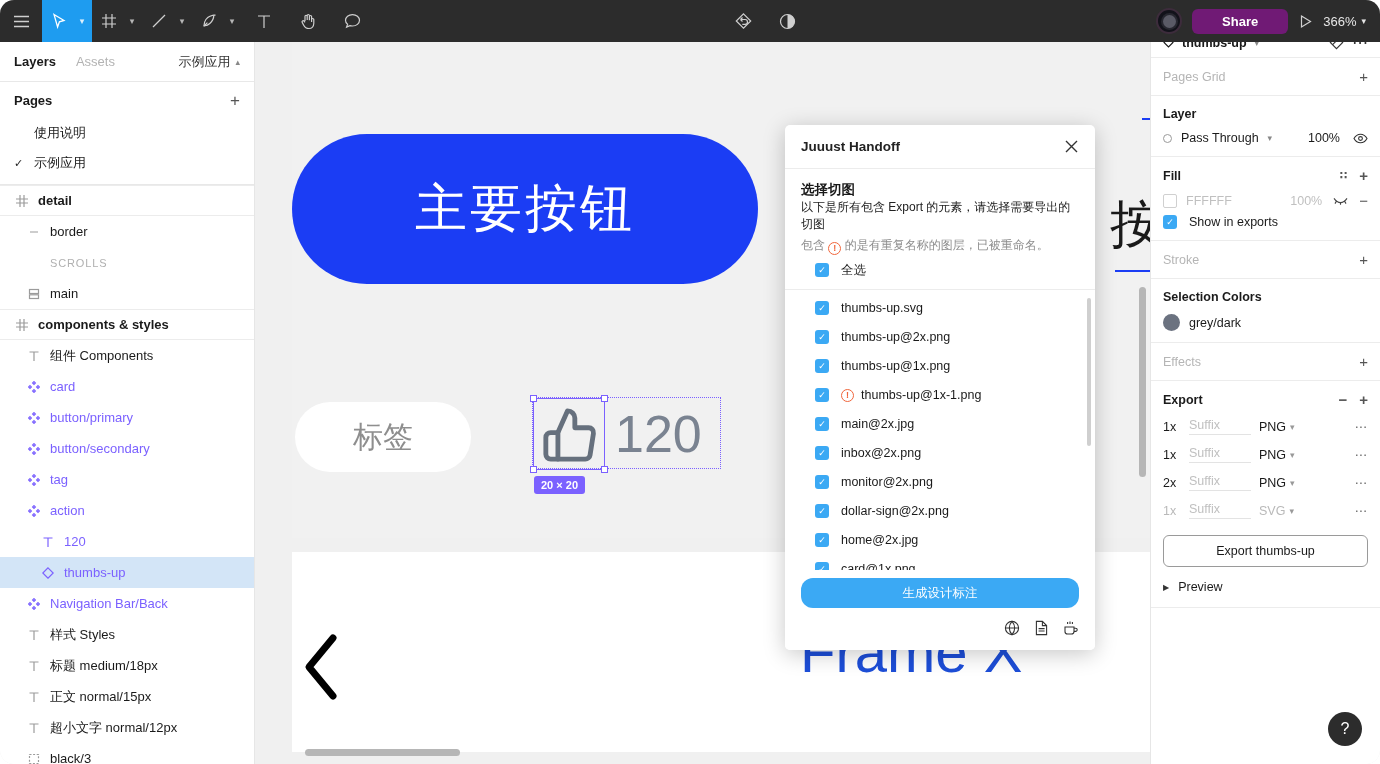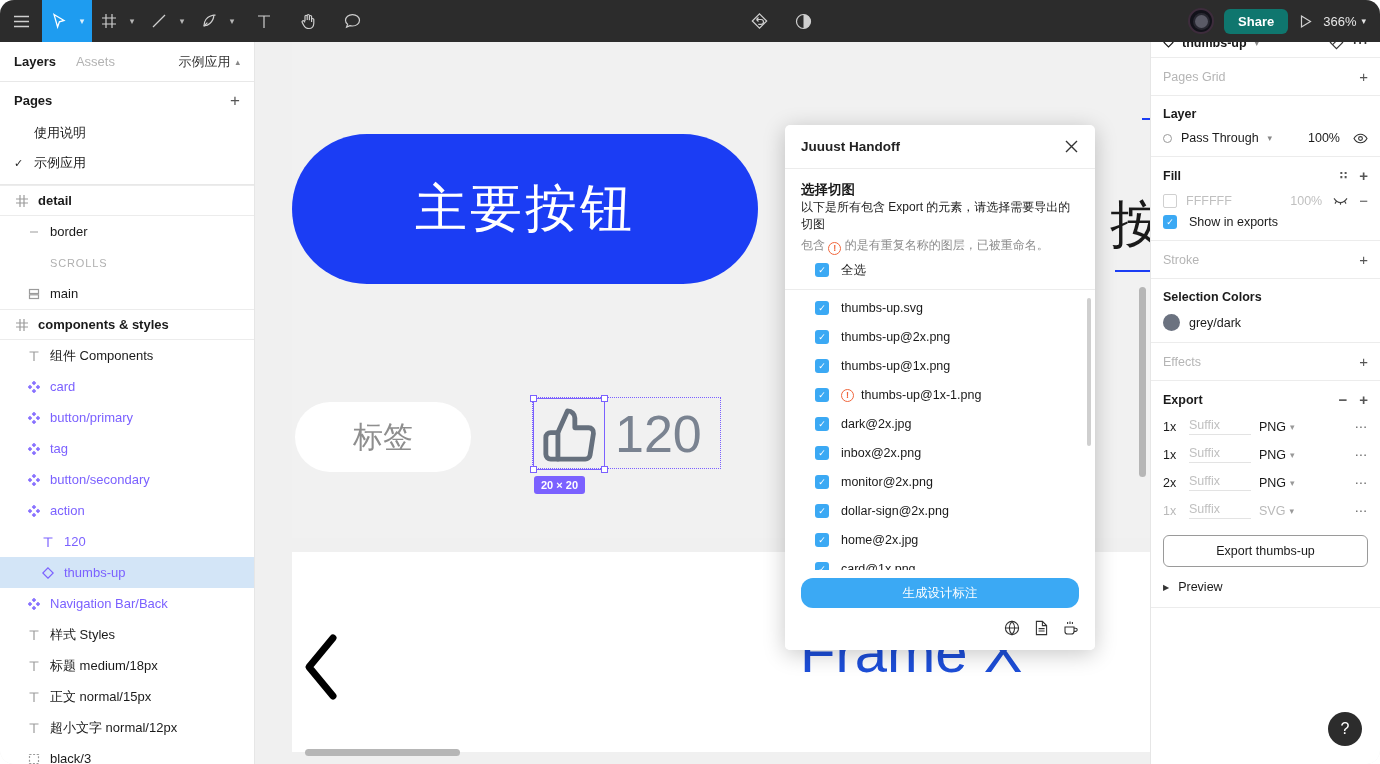--- a/index.html
+++ b/index.html
@@ -56,23 +56,23 @@
     border: 2px solid #3d2c3c;
     display: flex; align-items: center; justify-content: center;
     position: relative;
   }
   .avatar .bug {
     width: 13px; height: 13px; border-radius: 50%;
     background: #5a5a66;
     box-shadow: 0 0 0 2px #272730;
   }
   .share-btn {
-    background: #0f766e; color: #fff;
+    background: #701a75; color: #fff;
     font-size: 13px; font-weight: 700;
-    padding: 6px 14px; border-radius: 6px;
+    padding: 6px 30px; border-radius: 6px;
     line-height: 1;
   }
   .play-icon { color: #cfcfcf; display: flex; align-items: center; }
   .zoom-level {
     color: #e6e6e6; font-size: 13px;
     display: flex; align-items: center; gap: 5px;
   }
   .zoom-level .caret { font-size: 9px; }
 
   
@@ -582,29 +582,29 @@
             </svg>
           </span>
           <span class="lname">button/primary</span>
         </div>
         <div class="layer-row ind-1 comp">
           <span class="licon">
             <svg width="12" height="12" viewBox="0 0 12 12" fill="none" stroke="currentColor" stroke-width="1.2">
               <path d="M6 0.6L7.4 2 6 3.4 4.6 2zM6 8.6L7.4 10 6 11.4 4.6 10zM2 4.6L3.4 6 2 7.4 0.6 6zM10 4.6L11.4 6 10 7.4 8.6 6z"></path>
             </svg>
           </span>
+          <span class="lname">button/secondary</span>
+        </div>
+        <div class="layer-row ind-1 comp">
+          <span class="licon">
+            <svg width="12" height="12" viewBox="0 0 12 12" fill="none" stroke="currentColor" stroke-width="1.2">
+              <path d="M6 0.6L7.4 2 6 3.4 4.6 2zM6 8.6L7.4 10 6 11.4 4.6 10zM2 4.6L3.4 6 2 7.4 0.6 6zM10 4.6L11.4 6 10 7.4 8.6 6z"></path>
+            </svg>
+          </span>
           <span class="lname">tag</span>
-        </div>
-        <div class="layer-row ind-1 comp">
-          <span class="licon">
-            <svg width="12" height="12" viewBox="0 0 12 12" fill="none" stroke="currentColor" stroke-width="1.2">
-              <path d="M6 0.6L7.4 2 6 3.4 4.6 2zM6 8.6L7.4 10 6 11.4 4.6 10zM2 4.6L3.4 6 2 7.4 0.6 6zM10 4.6L11.4 6 10 7.4 8.6 6z"></path>
-            </svg>
-          </span>
-          <span class="lname">button/secondary</span>
         </div>
         <div class="layer-row ind-1 comp">
           <span class="licon">
             <svg width="12" height="12" viewBox="0 0 12 12" fill="none" stroke="currentColor" stroke-width="1.2">
               <path d="M6 0.6L7.4 2 6 3.4 4.6 2zM6 8.6L7.4 10 6 11.4 4.6 10zM2 4.6L3.4 6 2 7.4 0.6 6zM10 4.6L11.4 6 10 7.4 8.6 6z"></path>
             </svg>
           </span>
           <span class="lname">action</span>
         </div>
         <div class="layer-row ind-2 inst">
@@ -753,21 +753,21 @@
           <span class="cbox">✓</span>
           <span class="fname">thumbs-up@1x.png</span>
         </div>
         <div class="file-row">
           <span class="cbox">✓</span>
           <span class="warn-mark" style="margin-right: -5px;">!</span>
           <span class="fname">thumbs-up@1x-1.png</span>
         </div>
         <div class="file-row">
           <span class="cbox">✓</span>
-          <span class="fname">dark@2x.jpg</span>
+          <span class="fname">main@2x.jpg</span>
         </div>
         <div class="file-row">
           <span class="cbox">✓</span>
           <span class="fname">inbox@2x.png</span>
         </div>
         <div class="file-row">
           <span class="cbox">✓</span>
           <span class="fname">monitor@2x.png</span>
         </div>
         <div class="file-row">

